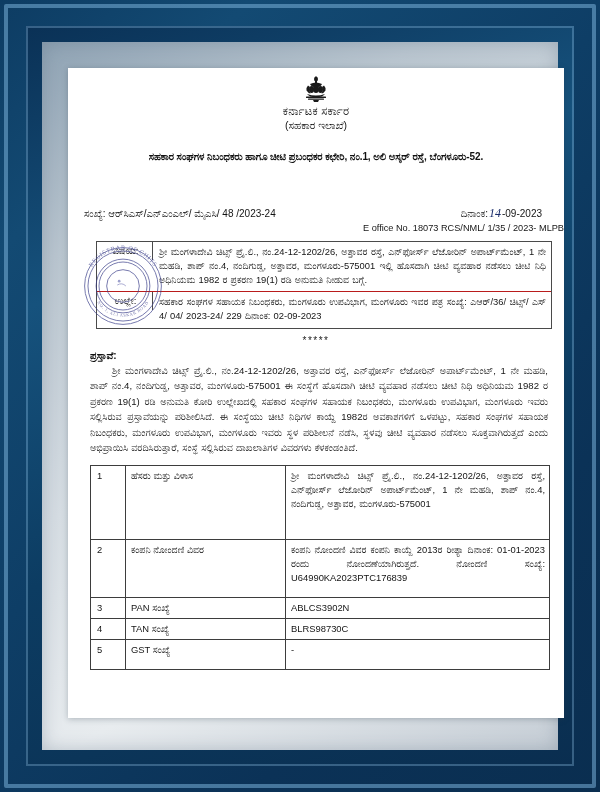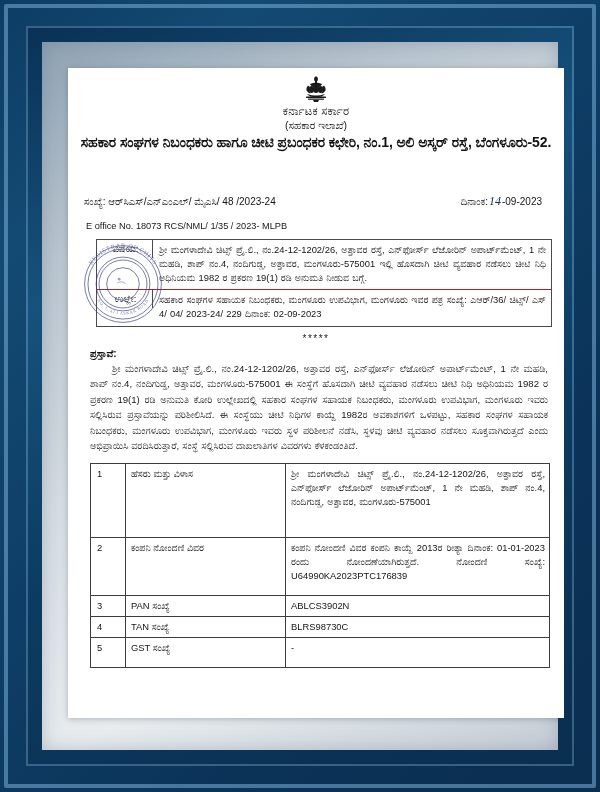--- a/index.html
+++ b/index.html
@@ -82,23 +82,23 @@
     color: #141414;
   }
   .gov-sub {
     text-align: center;
     font-size: 10.5px;
     margin-top: 1px;
     color: #141414;
   }
   .office-line {
     text-align: center;
-    font-size: 14px;
+    font-size: 10px;
     font-weight: bold;
-    margin-top: 2px;
+    margin-top: 19px;
     color: #111;
     letter-spacing: -0.1px;
     padding: 0 4px;
   }
   .refline-row {
     display: flex;
     justify-content: space-between;
     align-items: baseline;
     font-size: 10px;
     margin-top: 3px;
@@ -109,23 +109,24 @@
   .refline-right { white-space: nowrap; padding-right: 8px; }
   .hand-date {
     font-family: "Liberation Serif", "DejaVu Serif", serif;
     font-style: italic;
     font-size: 12px;
     color: #1a2c6b;
     padding: 0 1px;
   }
   .eoffice-line {
     font-size: 9.2px;
-    margin-top: 12px;
+    margin-top: 2px;
     padding-left: 18px;
     color: #161616;
+    text-align: right;
   }
 
   
   #subject-box {
     position: relative;
     margin: 8px 12px 0 28px;
     border: 1px solid #4a4a4a;
     box-sizing: border-box;
   }
   .sb-row {

